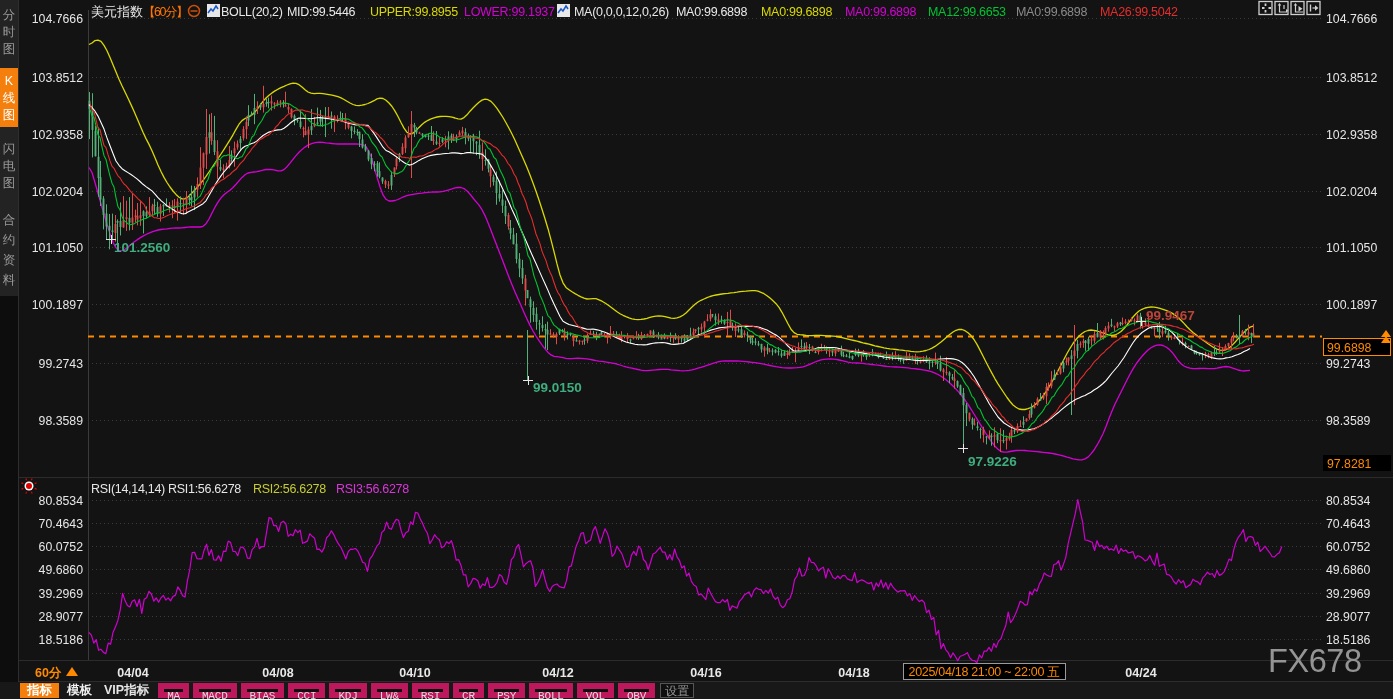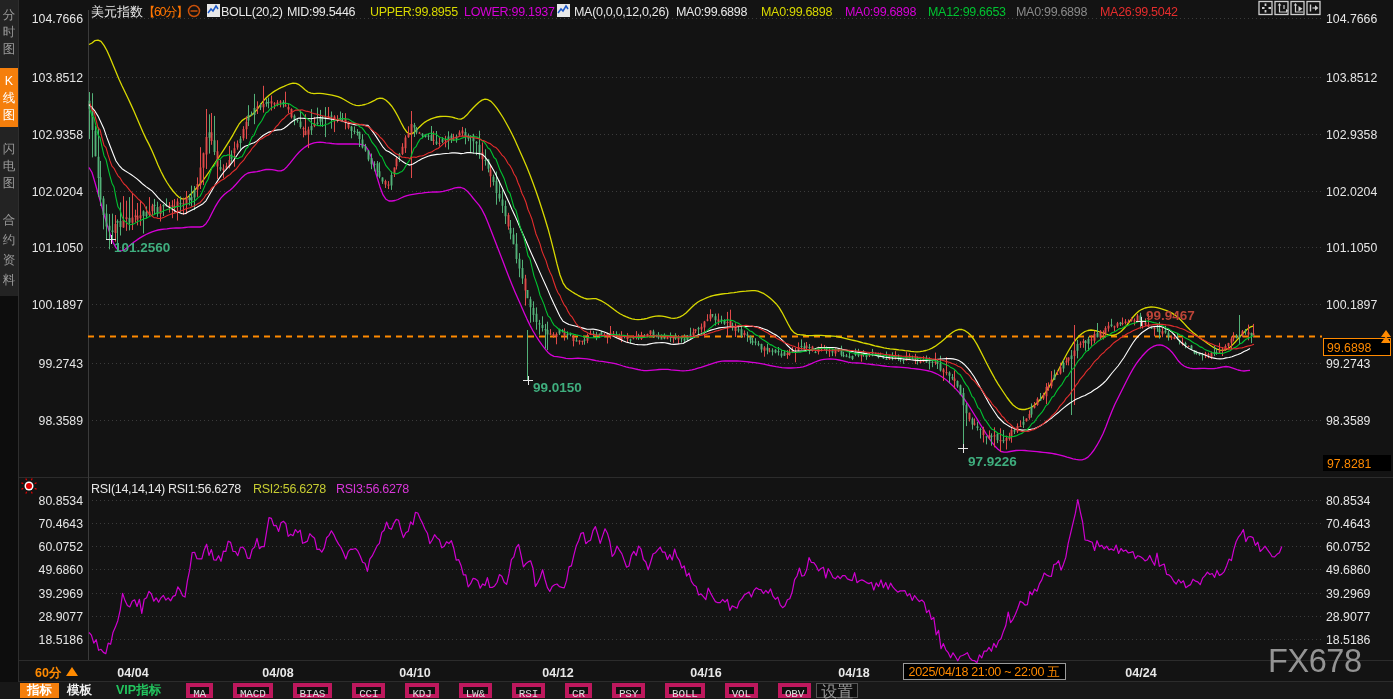--- a/index.html
+++ b/index.html
@@ -13,23 +13,23 @@
 #wrap{position:relative;width:1393px;height:699px}
 #side{position:absolute;left:0;top:0;width:19px;height:682px;background:#0d0d0d;border-right:1px solid #2e2e2e}
 #sidetop{position:absolute;left:0;top:0;width:18px;height:296px;background:#232323}
 .stab{position:absolute;left:0;width:18px;text-align:center;font-size:12.5px;color:#9a9a9a;padding-top:5px}
 .stab i{display:block;font-style:normal;line-height:17px;height:17px}
 .stab.act{background:#f57f0c;color:#fff}
 #tabs{position:absolute;left:0;top:682px;width:1393px;height:17px;background:#181818;white-space:nowrap;font-size:12.5px;line-height:15px}
 #tabs span{display:inline-block;vertical-align:top;margin-top:1px;height:15px}
 .torange{background:#f57f0c;color:#fff;padding:0 7px;margin-left:20px;font-weight:bold}
 .tplain{color:#eee;padding:0 7px;margin-left:1px;font-weight:bold}
-.tvip{color:#22c55e;padding:0 5px;margin-left:12px;font-weight:bold}
-.tbox{border:4px solid #be185d;background:#0f0f0f;color:#ddd;font-family:"Liberation Mono",monospace;font-size:11px;padding:0 3px;margin-left:20px;letter-spacing:-0.2px}
-.tset{border:1px solid #555;background:#0f0f0f;color:#999;padding:0 4px;margin-left:5px;font-size:16px}
+.tvip{color:#e5e5e5;padding:0 5px;margin-left:0;font-weight:bold}
+.tbox{border:6px solid #be185d;background:#0f0f0f;color:#ddd;font-family:"Liberation Mono",monospace;font-size:11px;padding:0 3px;margin-left:4px;letter-spacing:-0.2px}
+.tset{border:1px solid #555;background:#0f0f0f;color:#999;padding:0 4px;margin-left:5px;font-size:12px}
 </style></head>
 <body>
 <div id="wrap">
 <svg width="1393" height="699" viewBox="0 0 1393 699" style="position:absolute;top:0;left:0">
       <path d="M88 18.5H1322M88 77.5H1322M88 134.5H1322M88 191.5H1322M88 247.5H1322M88 304.5H1322M88 363.5H1322M88 420.5H1322M88 500.5H1322M88 523.5H1322M88 546.5H1322M88 569.5H1322M88 593.5H1322M88 616.5H1322M88 639.5H1322" stroke="#3b3b3b" stroke-width="1" fill="none" stroke-dasharray="1 3"></path>
       <path d="M19 477.5H1393" stroke="#2c2c2c" stroke-width="1"></path>
       <path d="M0 681.5H1393" stroke="#2c2c2c" stroke-width="1"></path>
       <path d="M19 660.5H1393" stroke="#2c2c2c" stroke-width="1"></path>
       <path d="M88.5 10V660" stroke="#3b3b3b" stroke-width="1" fill="none"></path>
       <path d="M88 336.5H1322" stroke="#ff8a00" stroke-width="2" stroke-dasharray="6 5" fill="none"></path>

